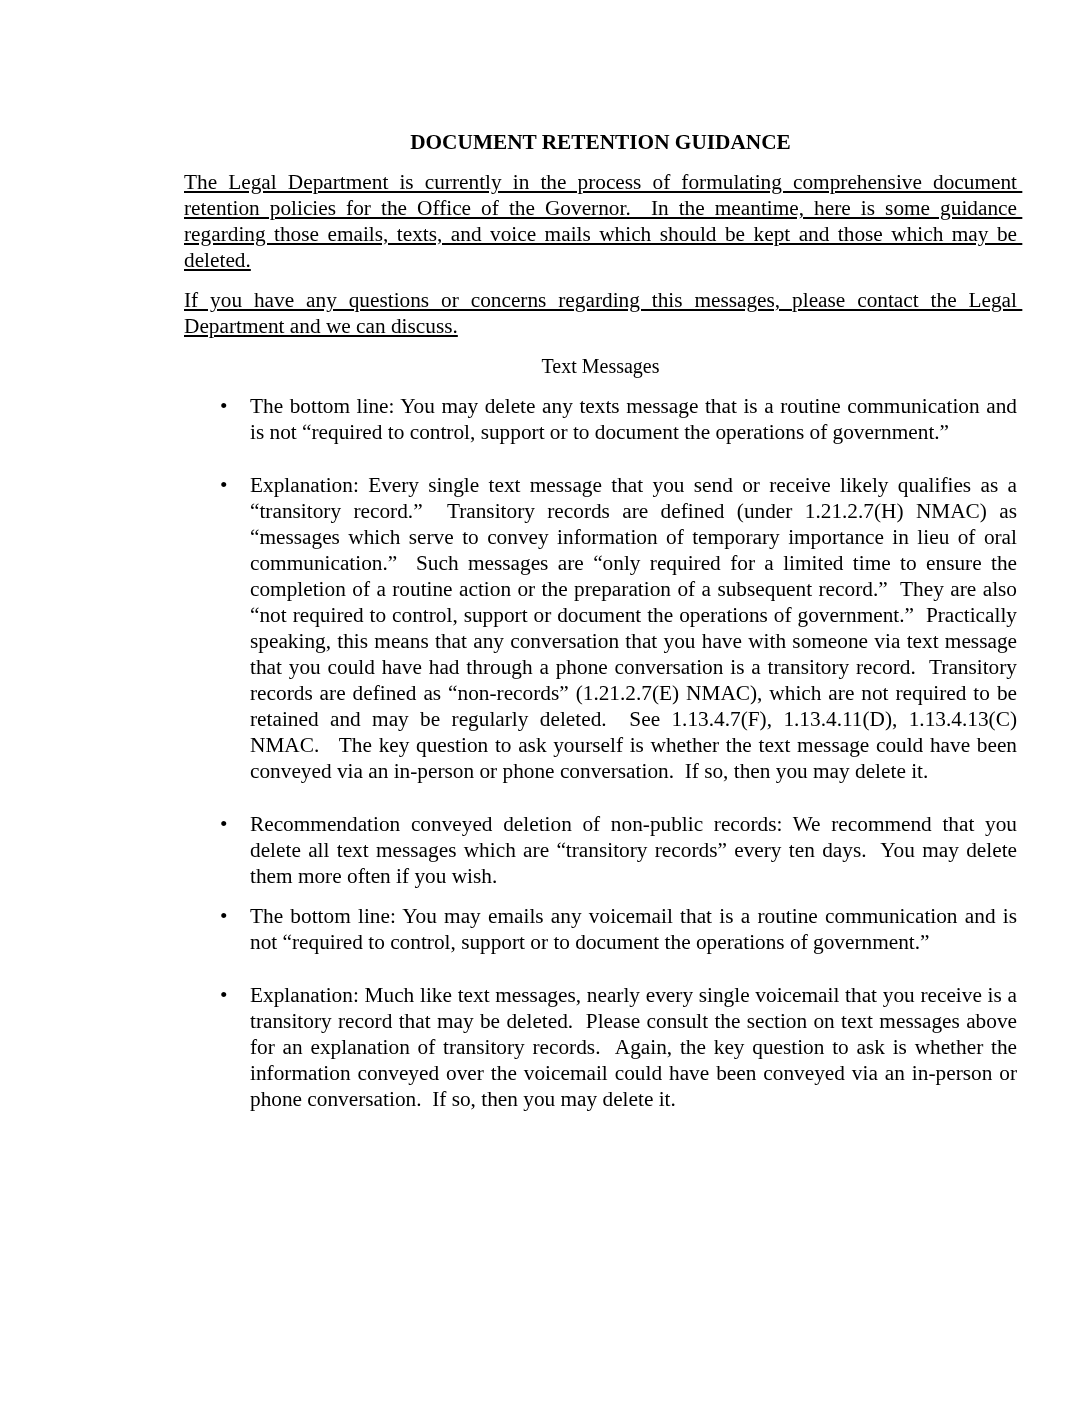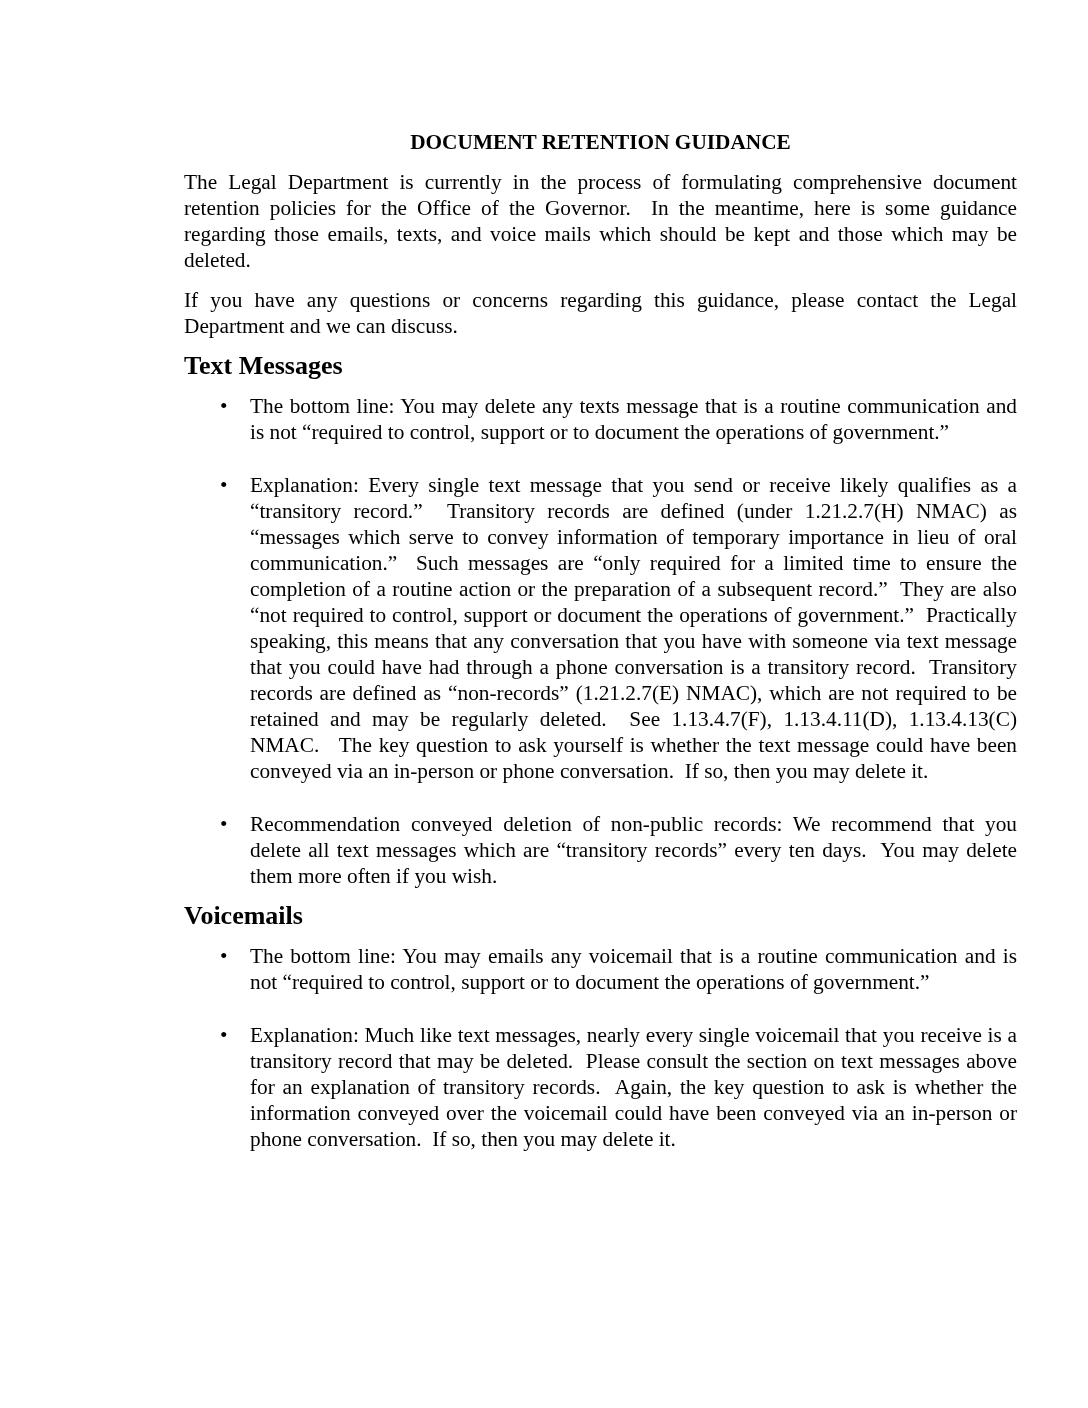--- a/index.html
+++ b/index.html
@@ -25,27 +25,28 @@
     margin: 0 0 14px 0;
     font-size: 21.3px;
     line-height: 26px;
     font-weight: bold;
     text-align: center;
   }
   .para {
     margin: 0 0 14px 0;
     text-align: justify;
     white-space: pre-wrap;
+    text-decoration: underline;
   }
   .heading {
     margin: 14px 0;
-    font-size: 26px;
+    font-size: 20px;
     line-height: 26px;
-    font-weight: bold;
-    text-align: left;
+    font-weight: normal;
+    text-align: center;
   }
   ul.bullets {
     list-style: none;
     margin: 0;
     padding: 0;
   }
   li.bullet-item {
     position: relative;
     padding-left: 66px;
     margin: 14px 0;
@@ -68,40 +69,39 @@
 </style>
 </head>
 <body>
 
 <div class="page">
   <div class="content">
 
     <h1 class="title">DOCUMENT RETENTION GUIDANCE</h1>
 
     <p class="para">The Legal Department is currently in the process of formulating comprehensive document retention policies for the Office of the Governor.  In the meantime, here is some guidance regarding those emails, texts, and voice mails which should be kept and those which may be deleted.</p>
-    <p class="para">If you have any questions or concerns regarding this guidance, please contact the Legal Department and we can discuss.</p>
+    <p class="para">If you have any questions or concerns regarding this messages, please contact the Legal Department and we can discuss.</p>
 
     <h2 class="heading">Text Messages</h2>
 
     <ul class="bullets">
       <li class="bullet-item">
         <span class="bullet">•</span>
         <span class="bullet-text"><span class="b">The bottom line:</span><span> You may delete any texts message that is a routine communication and is not “required to control, support or to document the operations of government.”</span></span>
       </li>
       <li class="bullet-item">
         <span class="bullet">•</span>
         <span class="bullet-text"><span class="b">Explanation:</span><span> Every single text message that you send or receive likely qualifies as a “transitory record.”  Transitory records are defined (under 1.21.2.7(H) NMAC) as “messages which serve to convey information of temporary importance in lieu of oral communication.”  Such messages are “only required for a limited time to ensure the completion of a routine action or the preparation of a subsequent record.”  They are also “</span><span class="b">not required</span><span> to control, support or document the operations of government.”  Practically speaking, this means that any conversation that you have with someone via text message that you could have had through a phone conversation is a transitory record.  Transitory records are defined as “non-records” (1.21.2.7(E) NMAC), which are not required to be retained and may be regularly deleted.  </span><span class="u">See</span><span> 1.13.4.7(F), 1.13.4.11(D), 1.13.4.13(C) NMAC.   The key question to ask yourself is whether the text message could have been conveyed via an in-person or phone conversation.  If so, then you may delete it.</span></span>
       </li>
       <li class="bullet-item">
         <span class="bullet">•</span>
         <span class="bullet-text"><span class="b">Recommendation conveyed deletion of non-public records:</span><span> We recommend that you delete all text messages which are “transitory records” every ten days.  You may delete them more often if you wish.</span></span>
       </li>
     </ul>
 
-    <h2 class="heading">Voicemails</h2>
 
     <ul class="bullets">
       <li class="bullet-item">
         <span class="bullet">•</span>
         <span class="bullet-text"><span class="b">The bottom line:</span><span> You may emails any voicemail that is a routine communication and is not “required to control, support or to document the operations of government.”</span></span>
       </li>
       <li class="bullet-item">
         <span class="bullet">•</span>
         <span class="bullet-text"><span class="b">Explanation:</span><span> Much like text messages, nearly every single voicemail that you receive is a transitory record that may be deleted.  Please consult the section on text messages above for an explanation of transitory records.  Again, the key question to ask is whether the information conveyed over the voicemail could have been conveyed via an in-person or phone conversation.  If so, then you may delete it.</span></span>
       </li>

